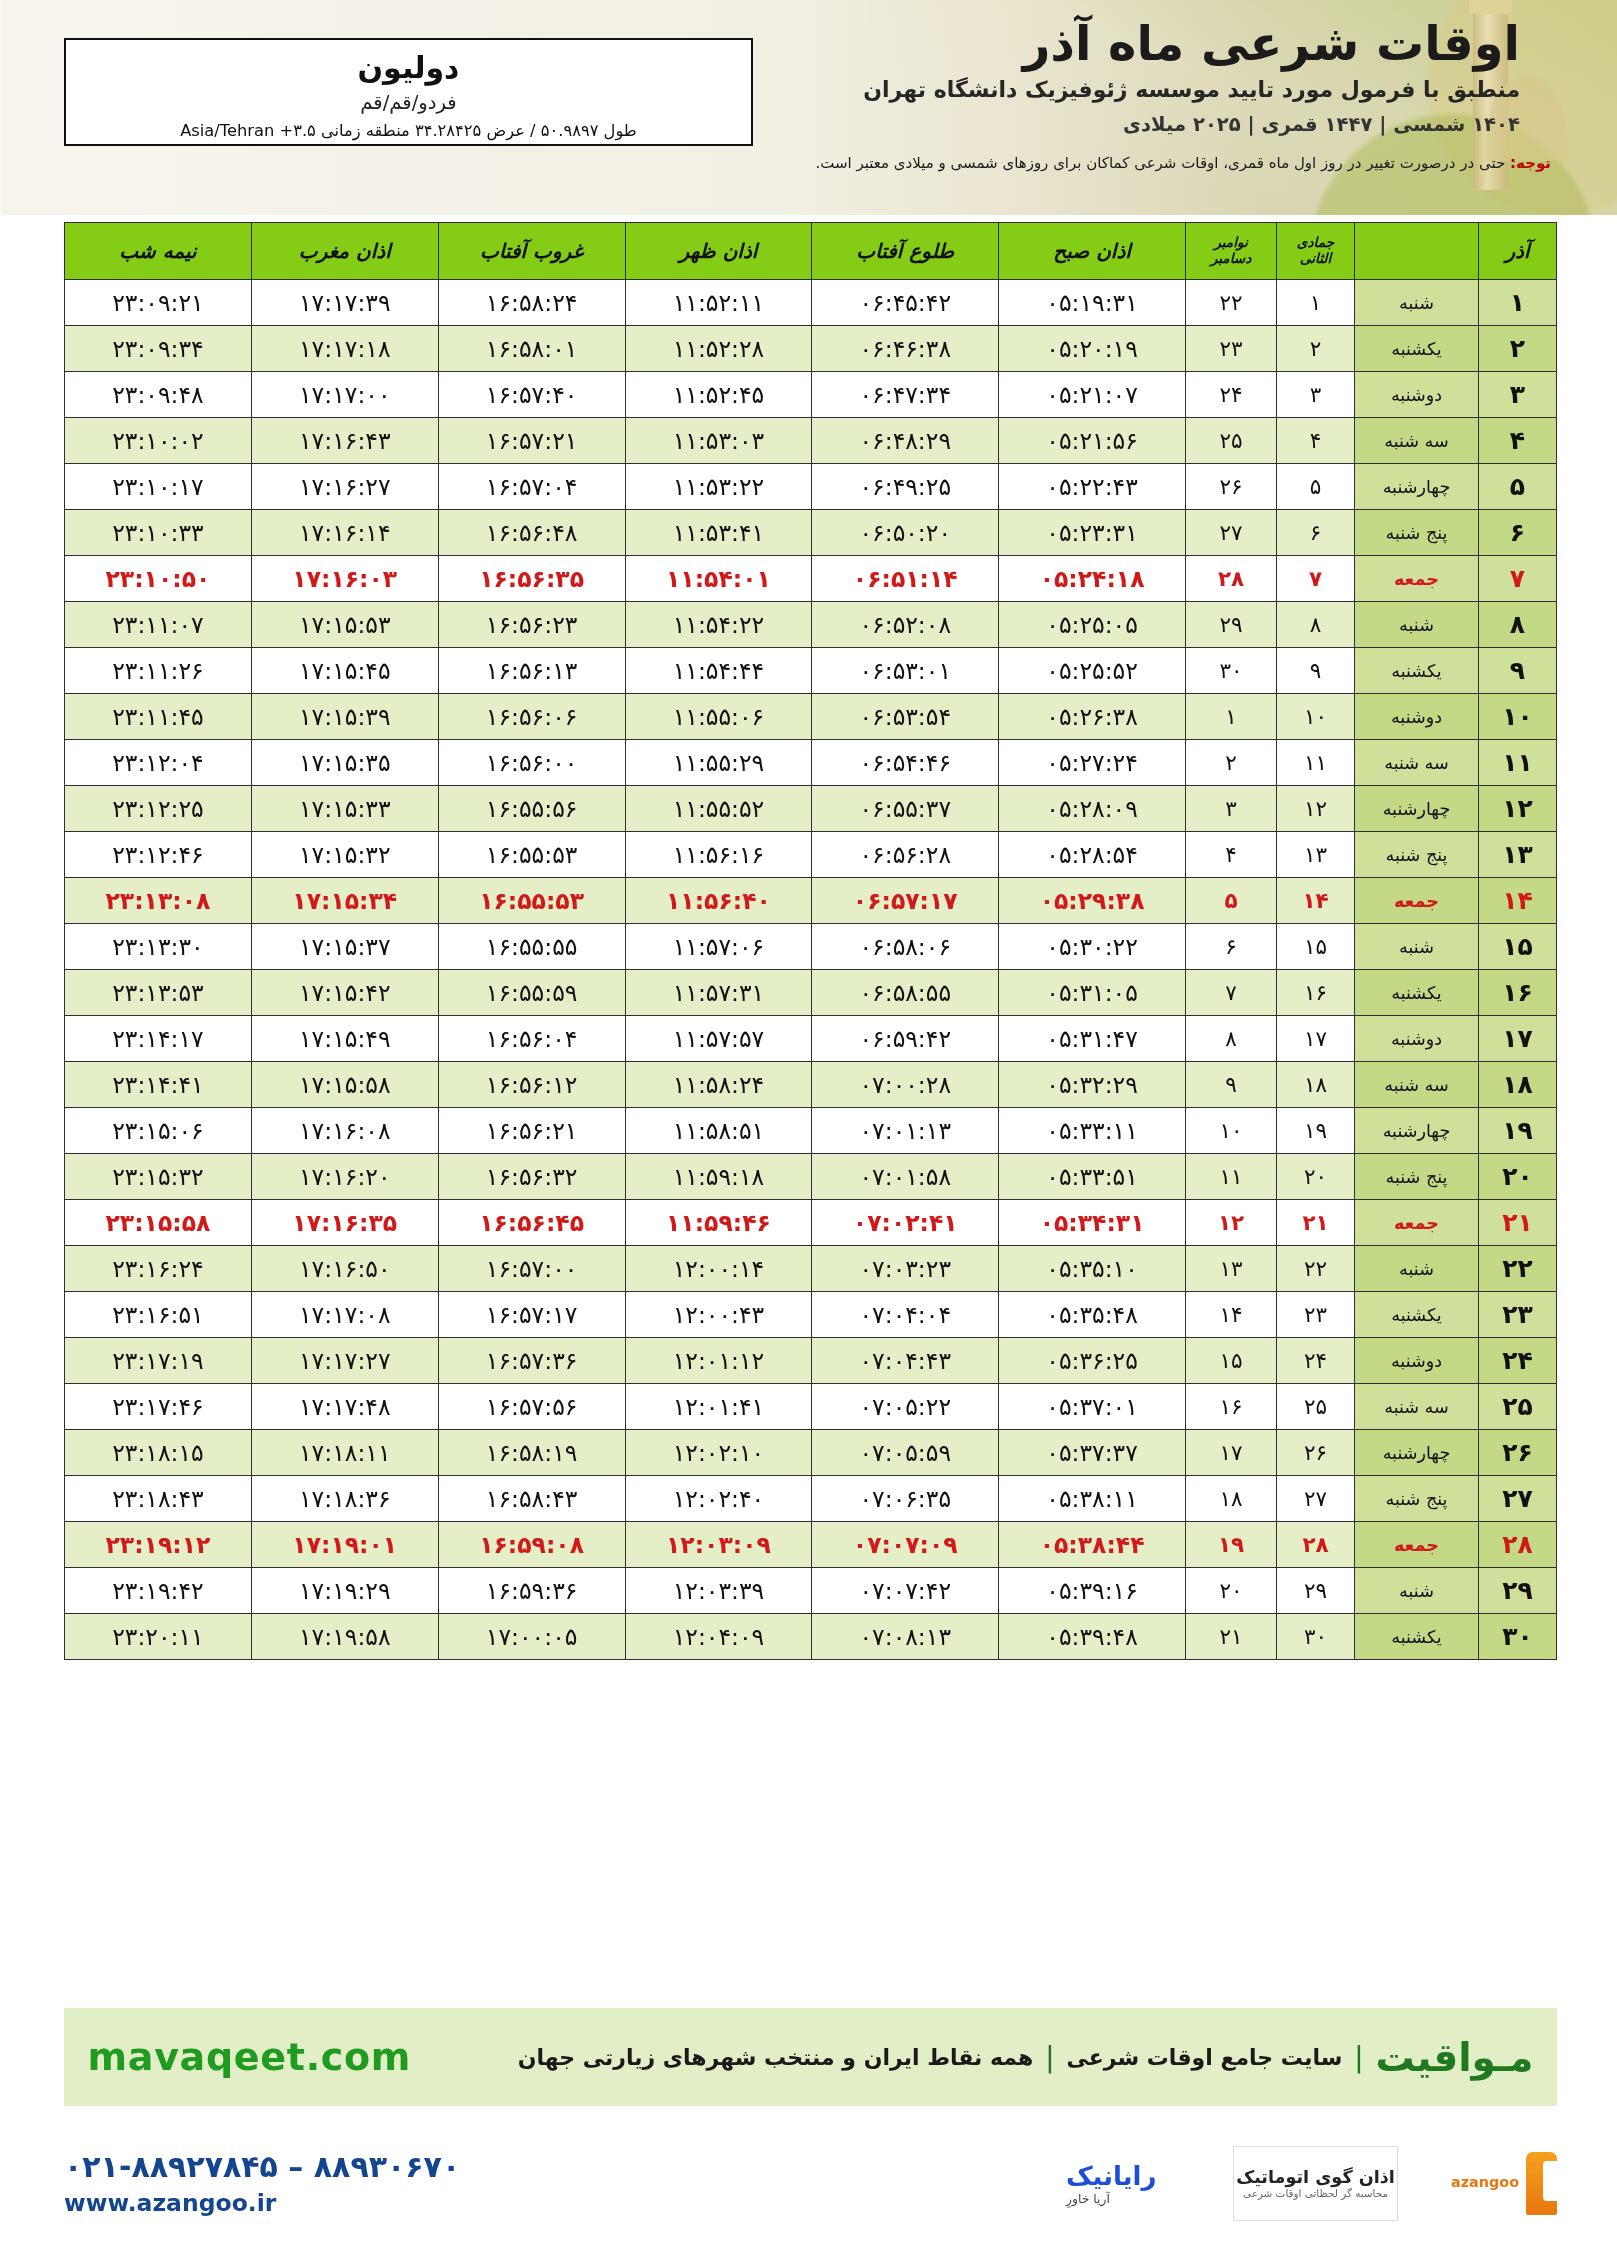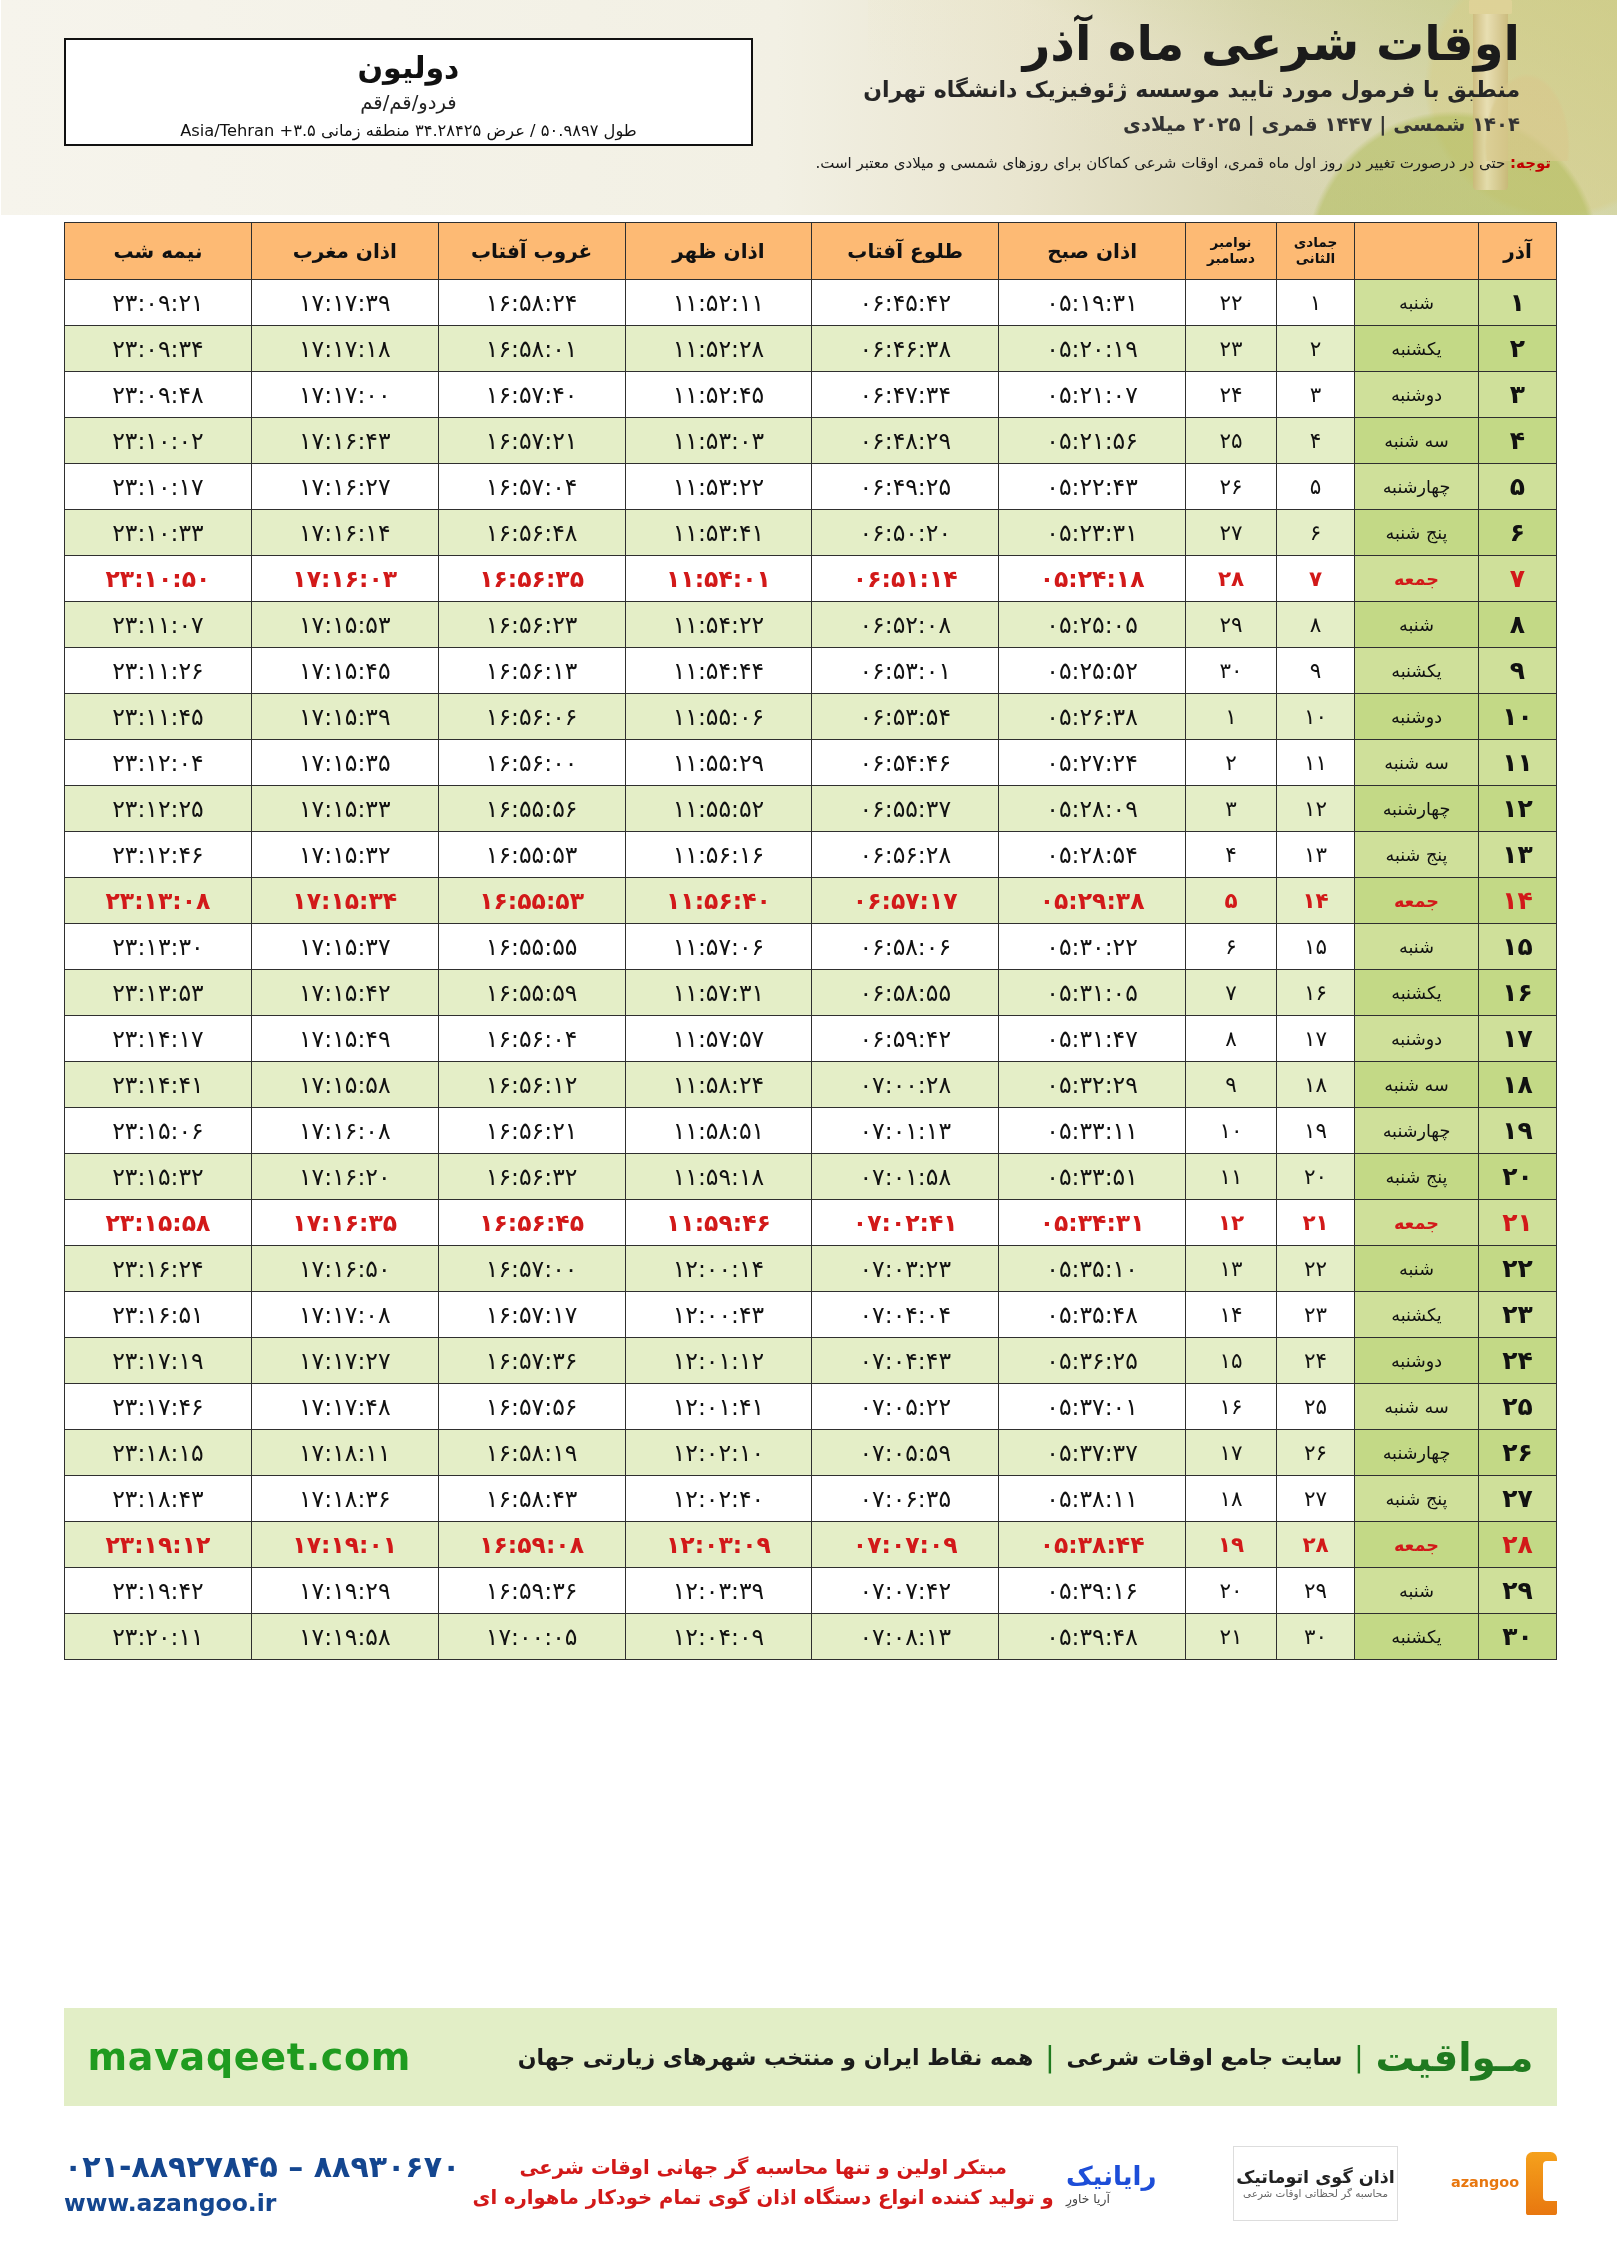--- a/index.html
+++ b/index.html
@@ -76,25 +76,26 @@
   table{
     border-collapse:collapse;width:1493px;direction:rtl;
     table-layout:fixed;
   }
   th,td{
     border:1.3px solid #2f2f2f;
     text-align:center;
     font-family:"DejaVu Sans","Liberation Sans",sans-serif;
   }
   thead th{
-    background:#fdba74;
+    background:#84cc16;
     color:#111;
     font-size:20px;font-weight:bold;
     height:56px;
     padding:0 2.6px;
+    font-style:italic;
   }
   thead th.small{font-size:13.7px;line-height:1.15;}
   tbody td{
     height:43px;font-size:23.5px;color:#111;background:#ffffff;
     letter-spacing:0.3px;
   }
   tbody tr.alt td{background:#e4eec7;}
   td.daynum{font-size:25px;font-weight:bold;background:#cfe09a;}
   tr.alt td.daynum{background:#c3d986;}
   td.dayname{font-size:17.6px;background:#cfe09a;}
@@ -612,24 +613,20 @@
       <div class="logo-ezan">
         <div class="ez-t">اذان گوی اتوماتیک</div>
         <div class="ez-s">محاسبه گر لحظاتی اوقات شرعی</div>
       </div>
       <div class="logo-rayanic">
         <div class="ry-top">رایانیک</div>
         <div class="ry-sub">آریا خاورِ</div>
       </div>
     </div>
 
-    <div class="fb-mid">
-      <div>مبتکر اولین و تنها محاسبه گر جهانی اوقات شرعی</div>
-      <div>و تولید کننده انواع دستگاه اذان گوی تمام خودکار ماهواره ای</div>
-    </div>
 
     <div class="fb-left">
       <div class="ph">۰۲۱-۸۸۹۲۷۸۴۵ – ۸۸۹۳۰۶۷۰</div>
       <div class="web">www.azangoo.ir</div>
     </div>
   </div>
 </div>
 
 
 </body></html>

